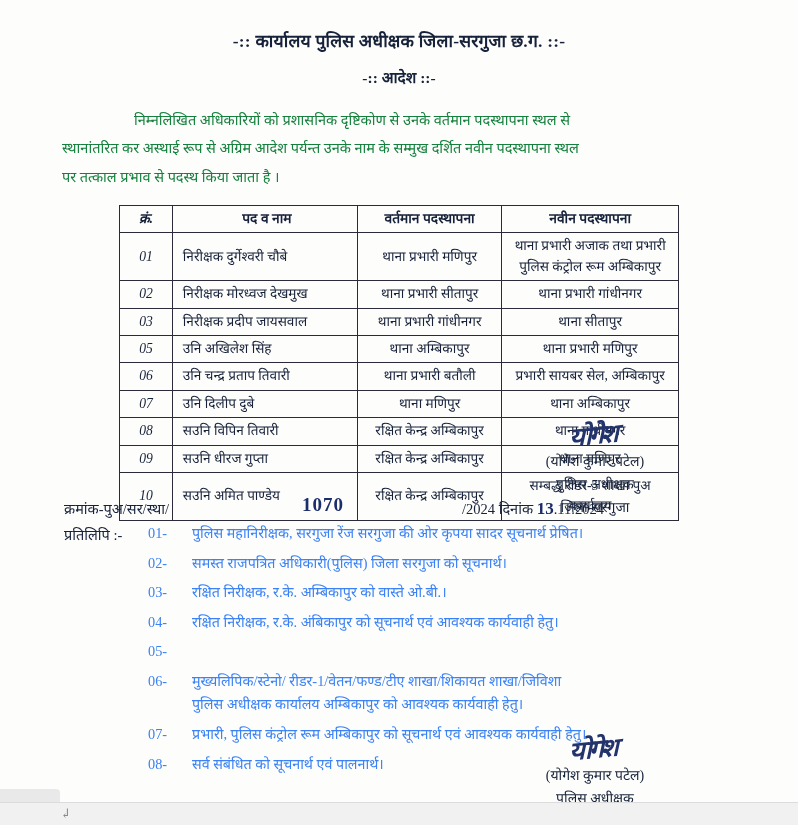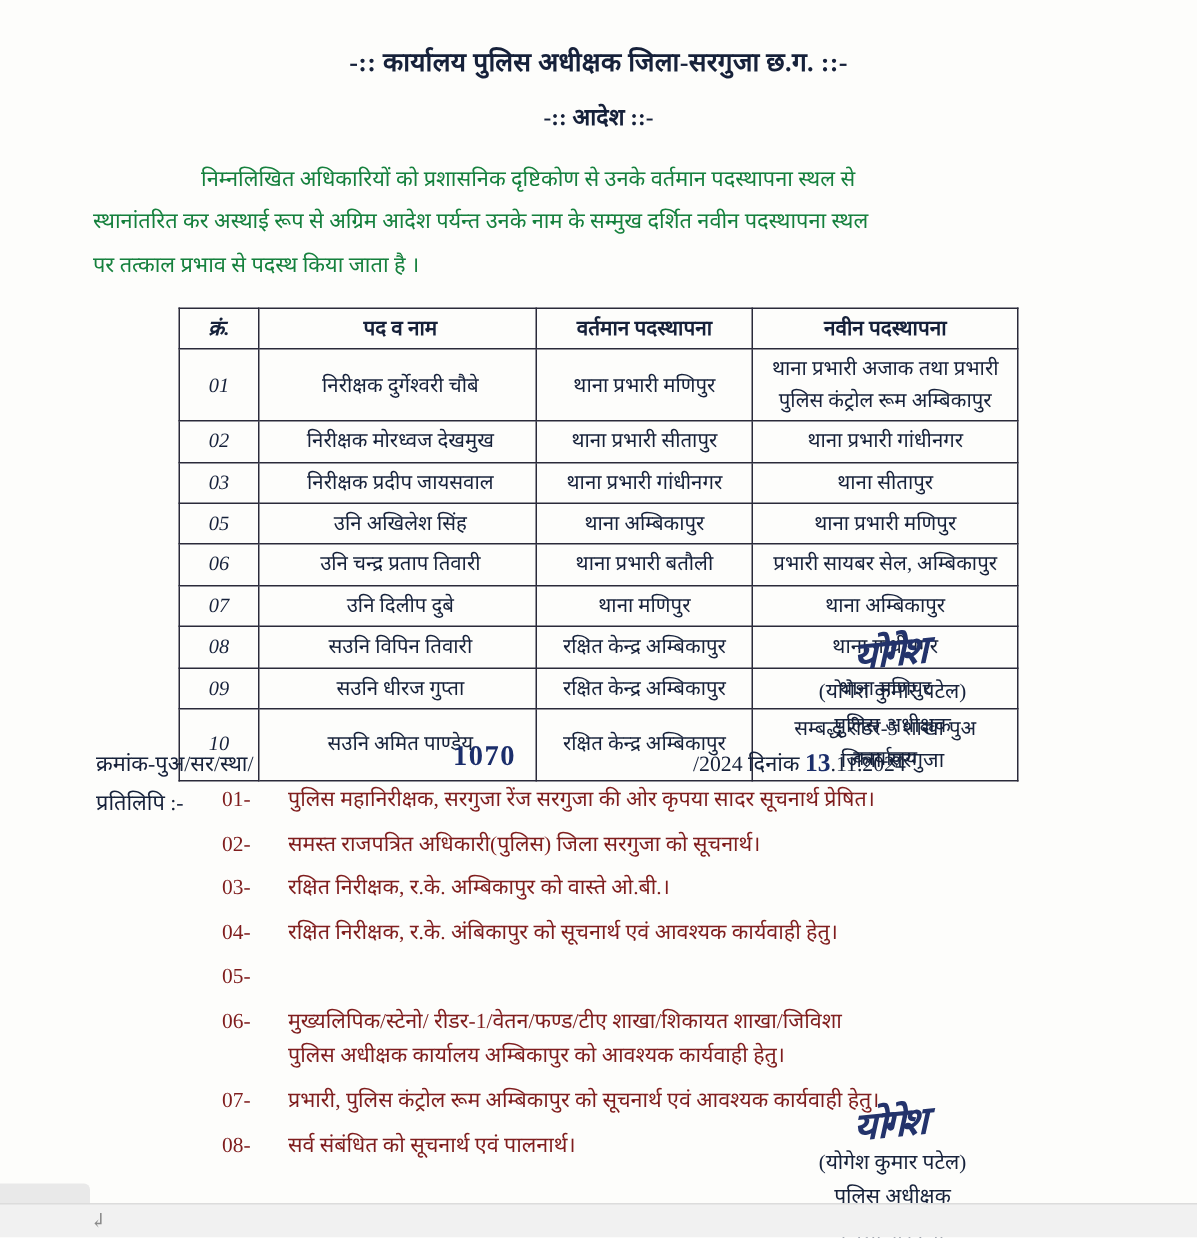--- a/index.html
+++ b/index.html
@@ -62,21 +62,21 @@
     border: 1px solid #2a2a3a;
     padding: 3px 6px;
     line-height: 1.5;
   }
   table.main-table th {
     text-align: center;
     font-weight: bold;
     font-size: 13.8px;
   }
   .col-sno { width: 46px; text-align: center; font-style: italic; }
-  .col-name { width: 196px; text-align: center; padding-left: 10px !important; }
+  .col-name { width: 196px; text-align: left; padding-left: 10px !important; }
   .col-current { width: 150px; text-align: center; }
   .col-new { width: 190px; text-align: center; }
   .two-line { line-height: 1.55; }
   .sig-block {
     position: absolute;
     text-align: center;
     font-size: 14px;
     line-height: 1.65;
     color: #16213a;
   }
@@ -126,21 +126,21 @@
     left: 64px;
     font-size: 14.5px;
     color: #16213a;
   }
   .list {
     position: absolute;
     top: 522px;
     left: 148px;
     width: 600px;
     font-size: 14.3px;
-    color: #7f1d1d;
+    color: #3b82f6;
   }
   .list-item {
     display: flex;
     margin-bottom: 6px;
     line-height: 1.65;
   }
   .list-num {
     width: 44px;
     flex: 0 0 44px;
   }

